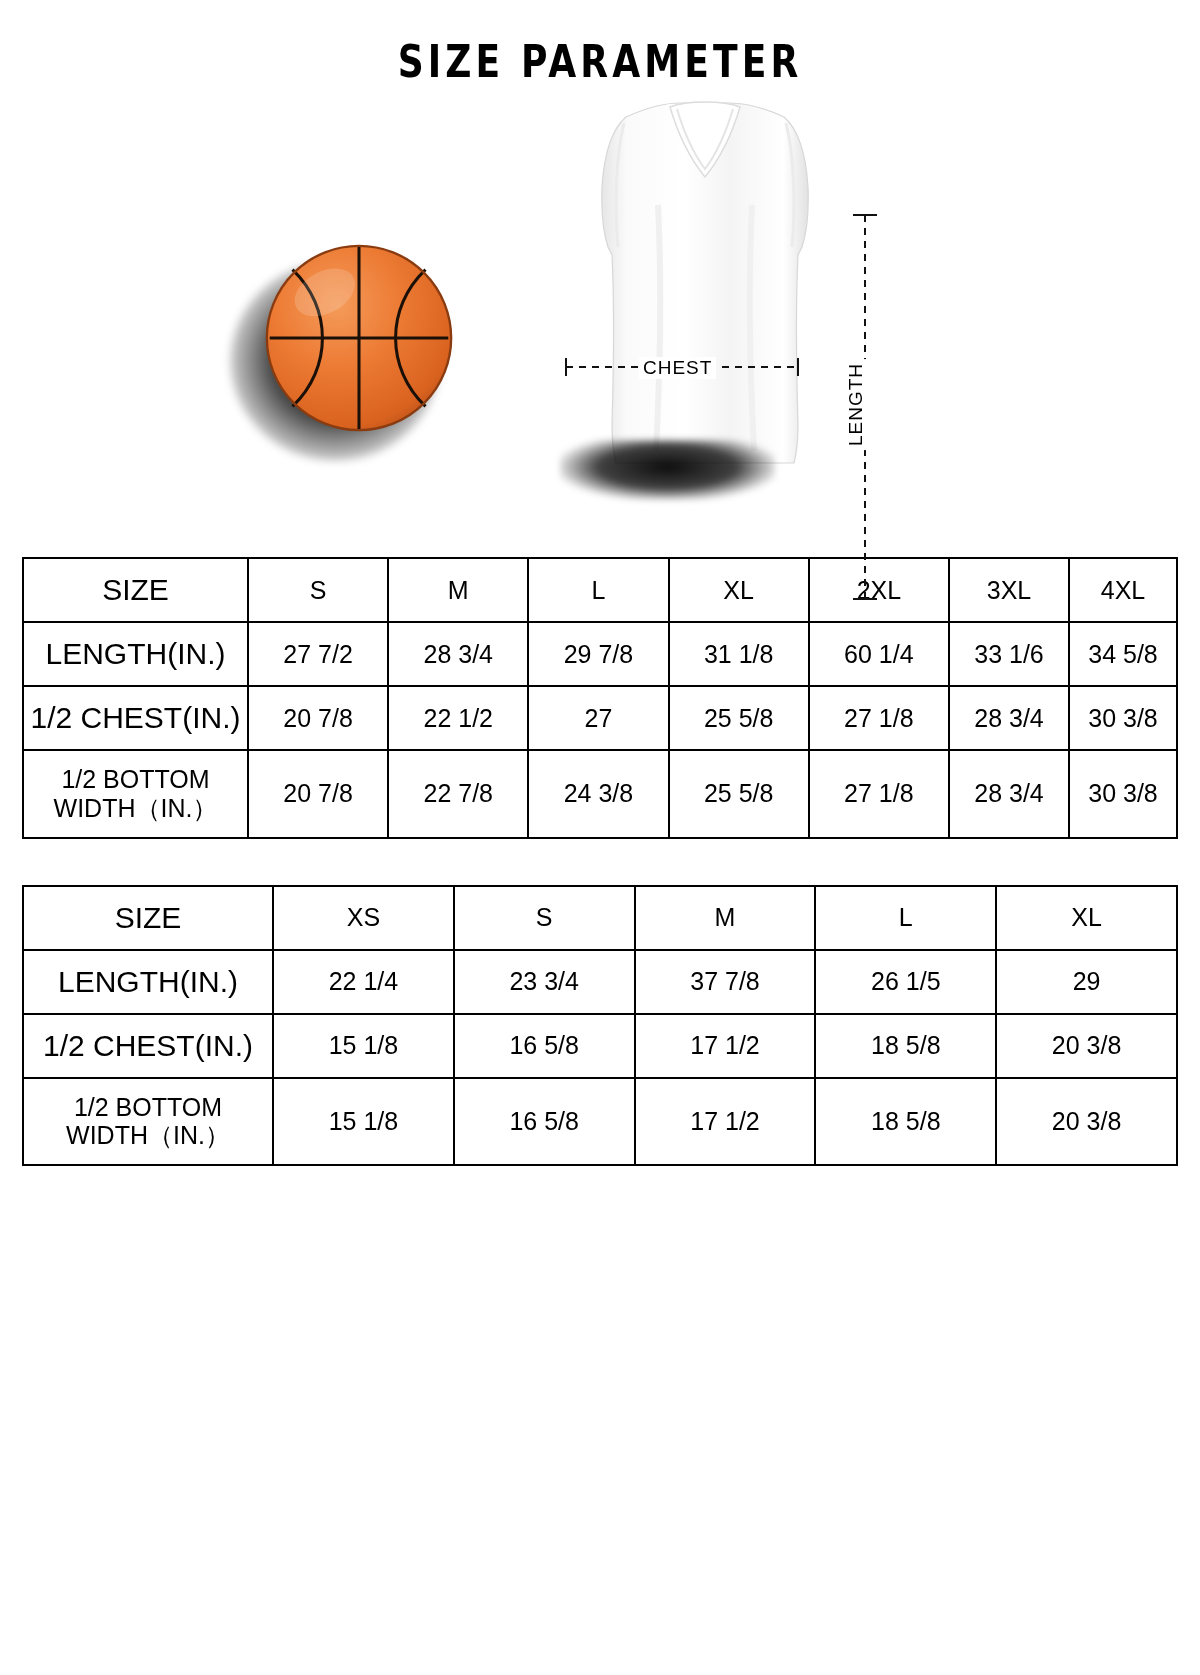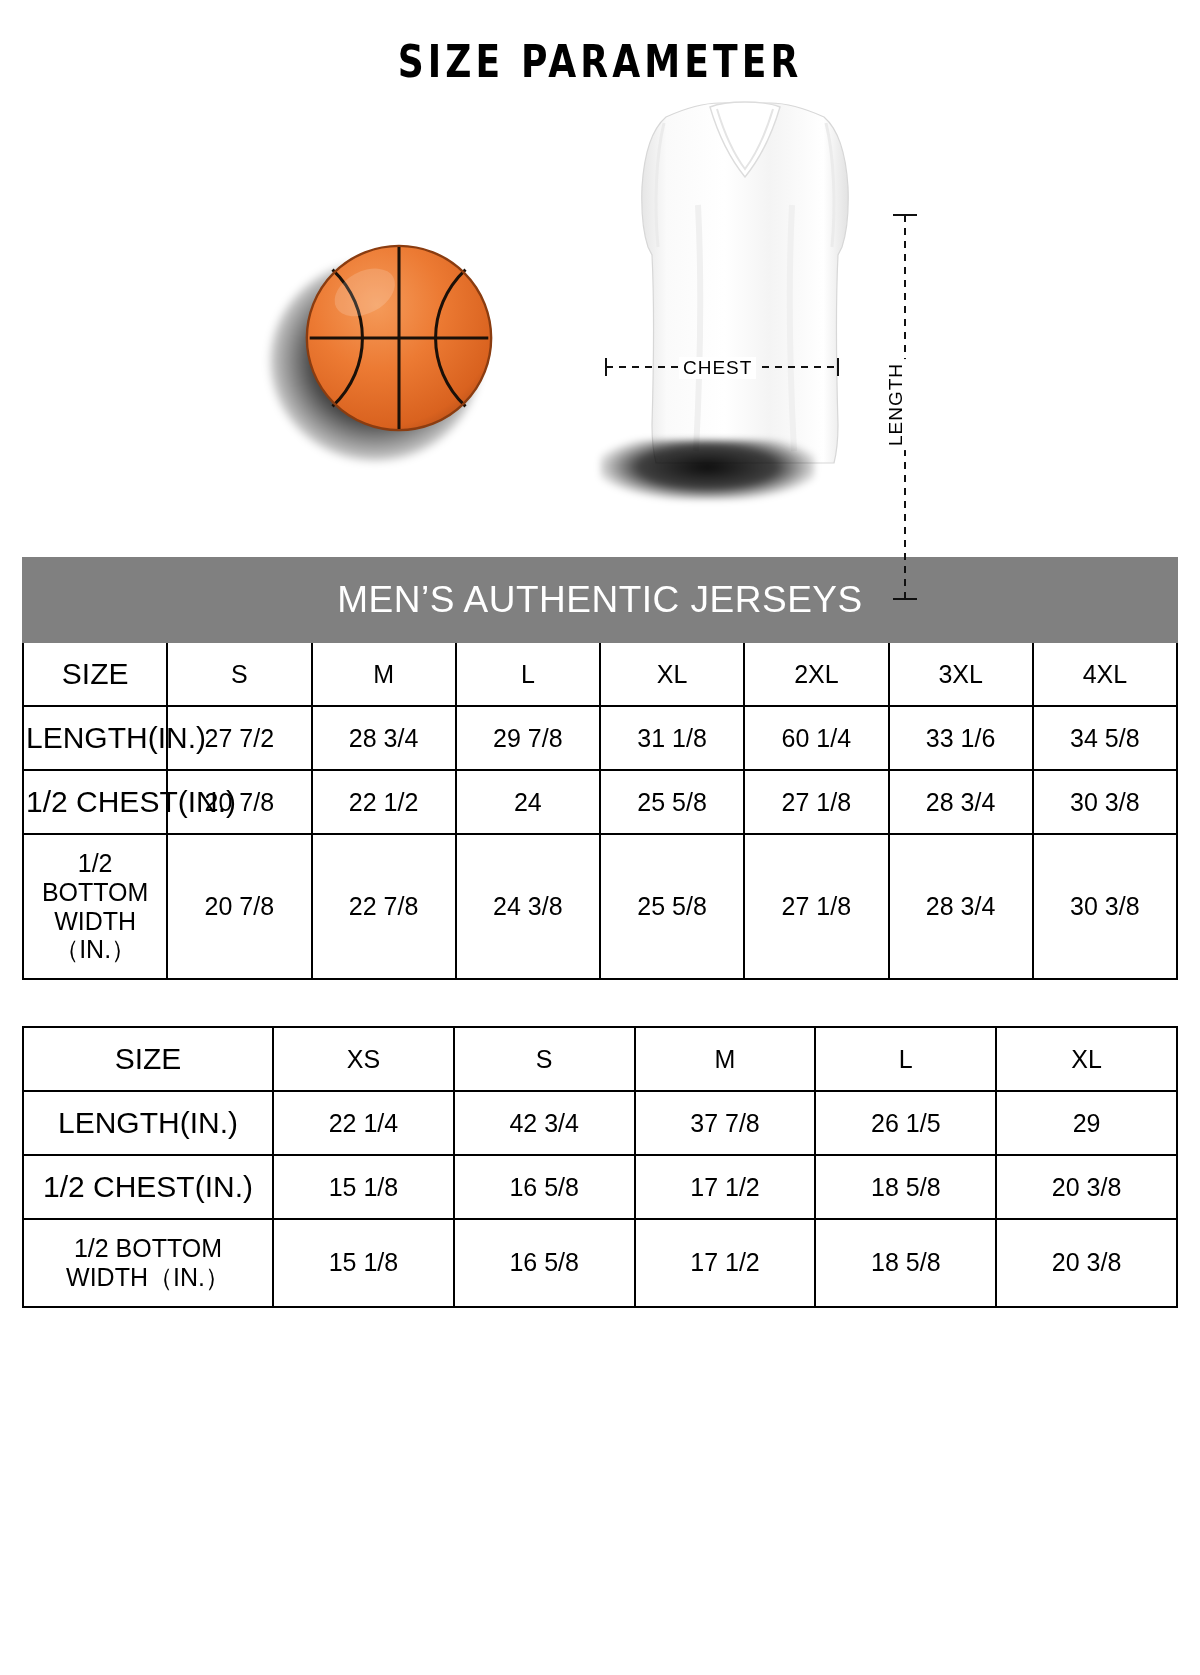--- a/index.html
+++ b/index.html
@@ -25,21 +25,20 @@
     letter-spacing: 5px;
     margin-top: 36px;
     transform: scaleX(0.82);
   }
 
   
   .illustration {
     position: relative;
     height: 470px;
     width: 1027px;
-    margin-left: 40px;
   }
 
   
   .ball-wrap {
     position: absolute;
     left: 222px;
     top: 150px;
     width: 250px;
     height: 250px;
   }
@@ -207,23 +206,20 @@
     <line x1="20" y1="8" x2="20" y2="392" stroke="#111" stroke-width="2" stroke-dasharray="7 6"></line>
     <line x1="8" y1="8" x2="32" y2="8" stroke="#111" stroke-width="2"></line>
     <line x1="8" y1="392" x2="32" y2="392" stroke="#111" stroke-width="2"></line>
   </svg>
   <div class="length-label">LENGTH</div>
 </div>
 
 <div class="table-block">
   <table>
     <tbody>
-        <tr class="band">
-      <td colspan="8">MEN’S AUTHENTIC JERSEYS</td>
-    </tr>
     <tr>
       <td class="rowhead" style="width:225px">SIZE</td>
       <td>S</td>
       <td>M</td>
       <td>L</td>
       <td>XL</td>
       <td>2XL</td>
       <td style="width:120px">3XL</td>
       <td style="width:108px">4XL</td>
     </tr>
@@ -234,21 +230,21 @@
       <td>29  7/8</td>
       <td>31  1/8</td>
       <td>60  1/4</td>
       <td>33  1/6</td>
       <td>34  5/8</td>
     </tr>
     <tr>
       <td class="rowhead">1/2 CHEST(IN.)</td>
       <td>20  7/8</td>
       <td>22  1/2</td>
-      <td>24</td>
+      <td>27</td>
       <td>25  5/8</td>
       <td>27  1/8</td>
       <td>28  3/4</td>
       <td>30  3/8</td>
     </tr>
     <tr>
       <td class="two-line" style="white-space:pre-line;">1/2 BOTTOM
 WIDTH（IN.）</td>
       <td>20  7/8</td>
       <td>22  7/8</td>
@@ -271,21 +267,21 @@
       <td class="rowhead" style="width:250px">SIZE</td>
       <td>XS</td>
       <td>S</td>
       <td>M</td>
       <td>L</td>
       <td>XL</td>
     </tr>
     <tr>
       <td class="rowhead">LENGTH(IN.)</td>
       <td>22  1/4</td>
-      <td>42  3/4</td>
+      <td>23  3/4</td>
       <td>37  7/8</td>
       <td>26  1/5</td>
       <td>29</td>
     </tr>
     <tr>
       <td class="rowhead">1/2 CHEST(IN.)</td>
       <td>15  1/8</td>
       <td>16  5/8</td>
       <td>17  1/2</td>
       <td>18  5/8</td>

